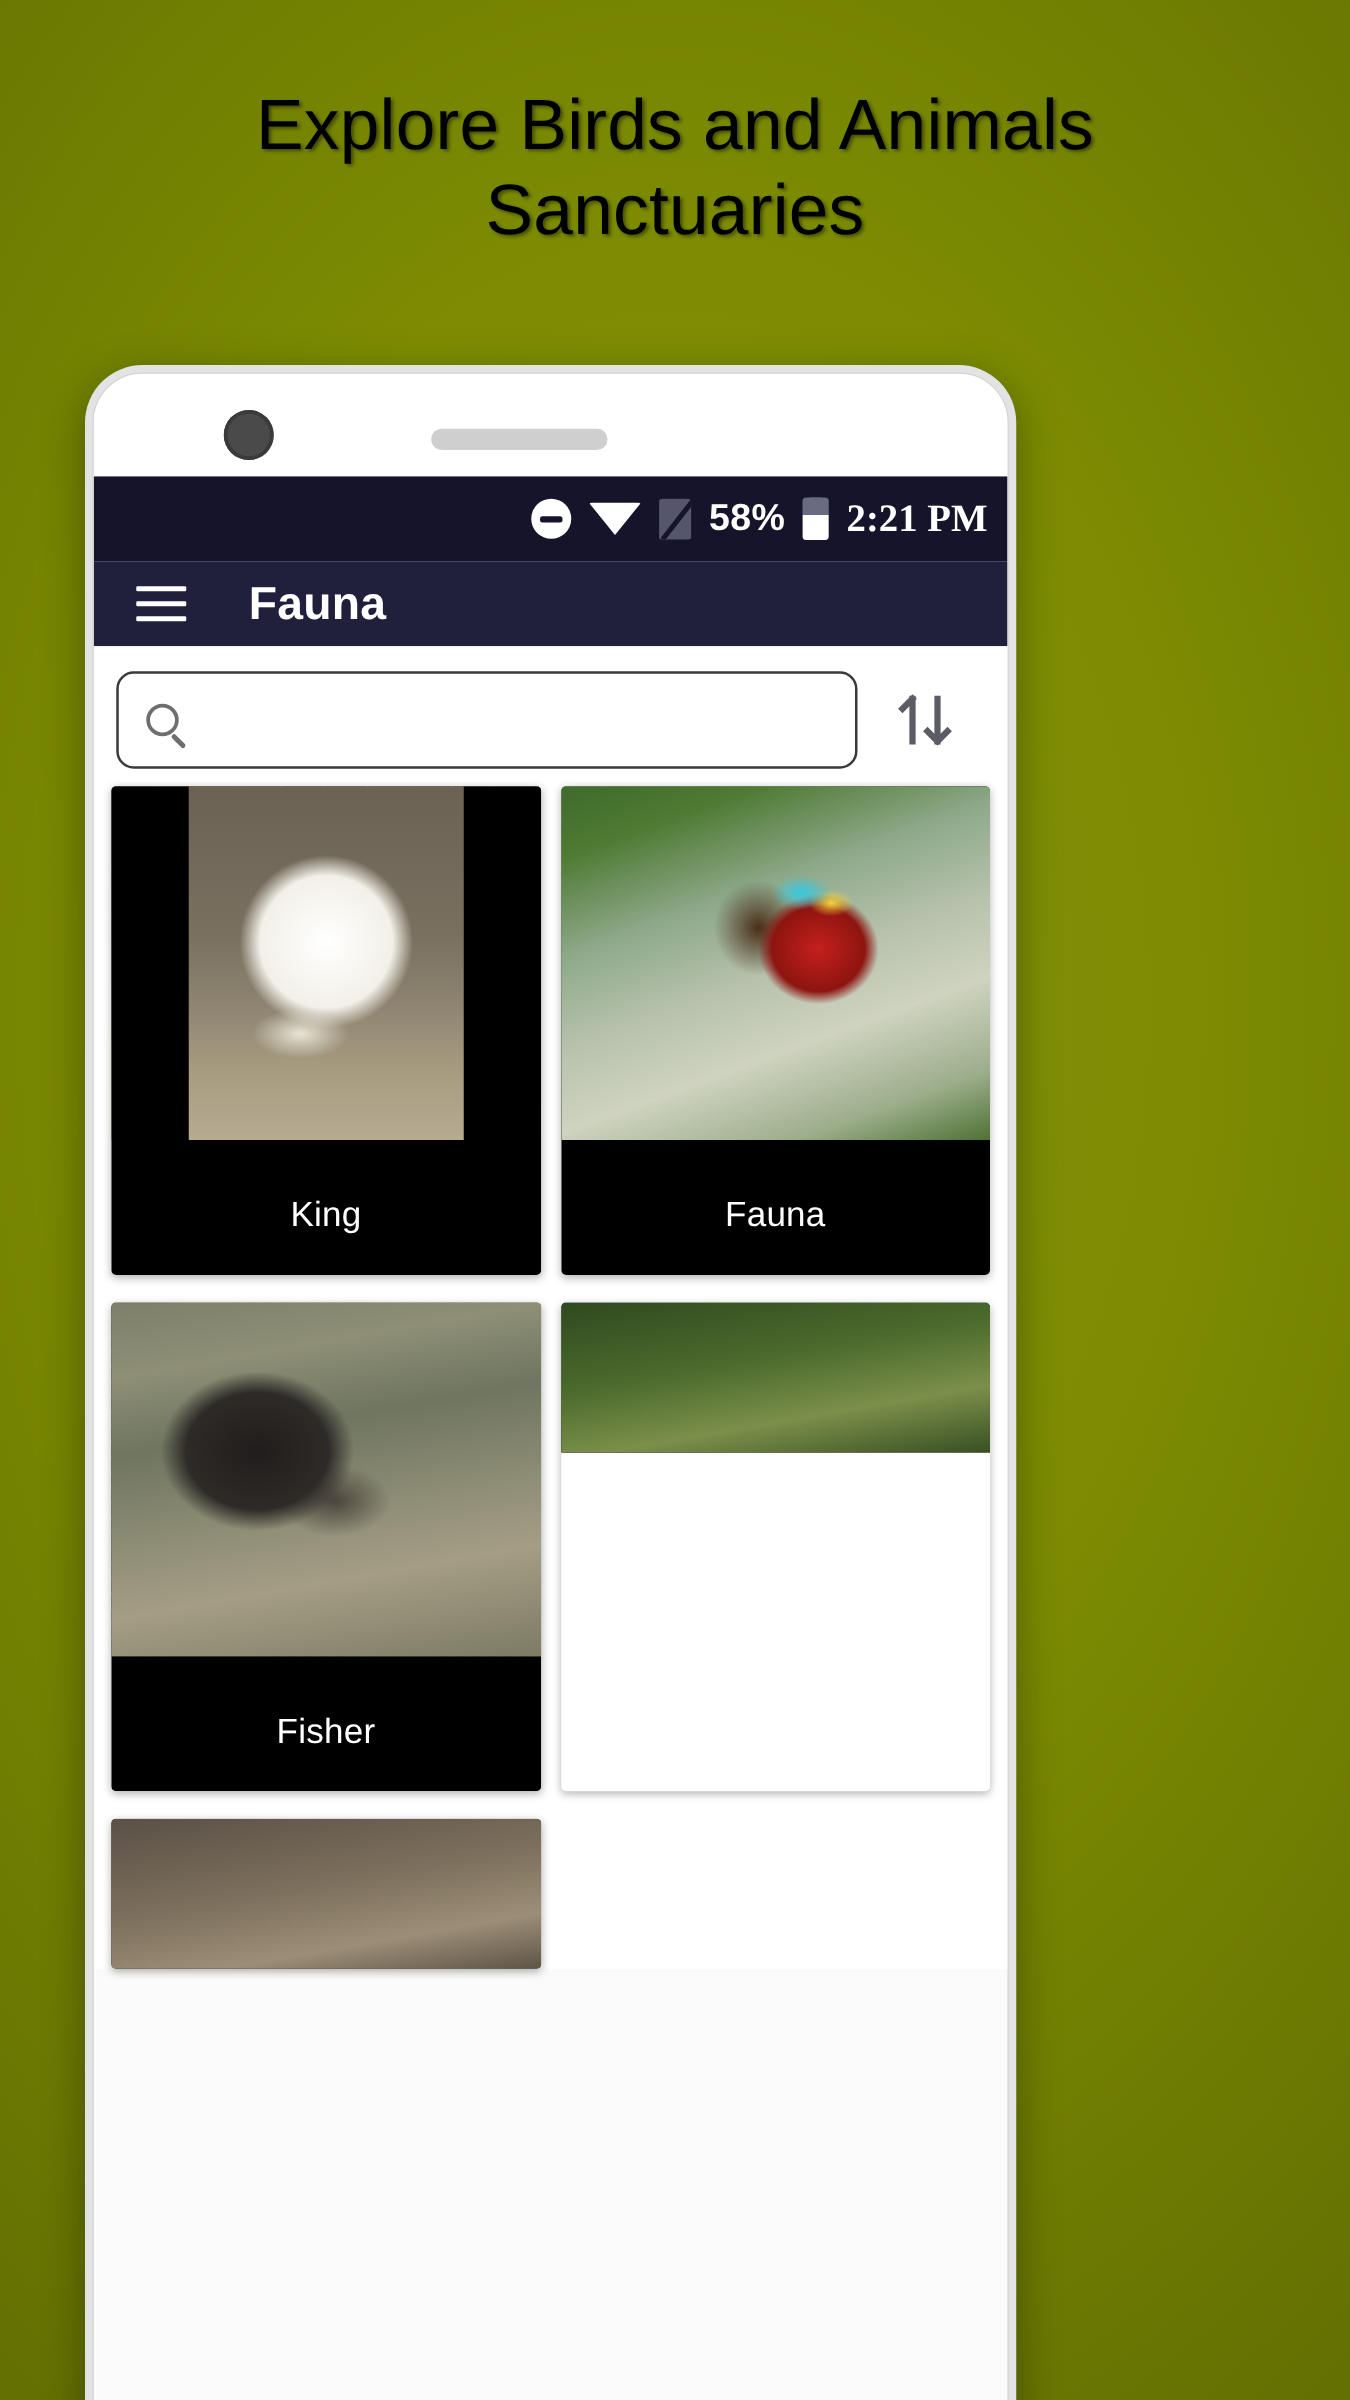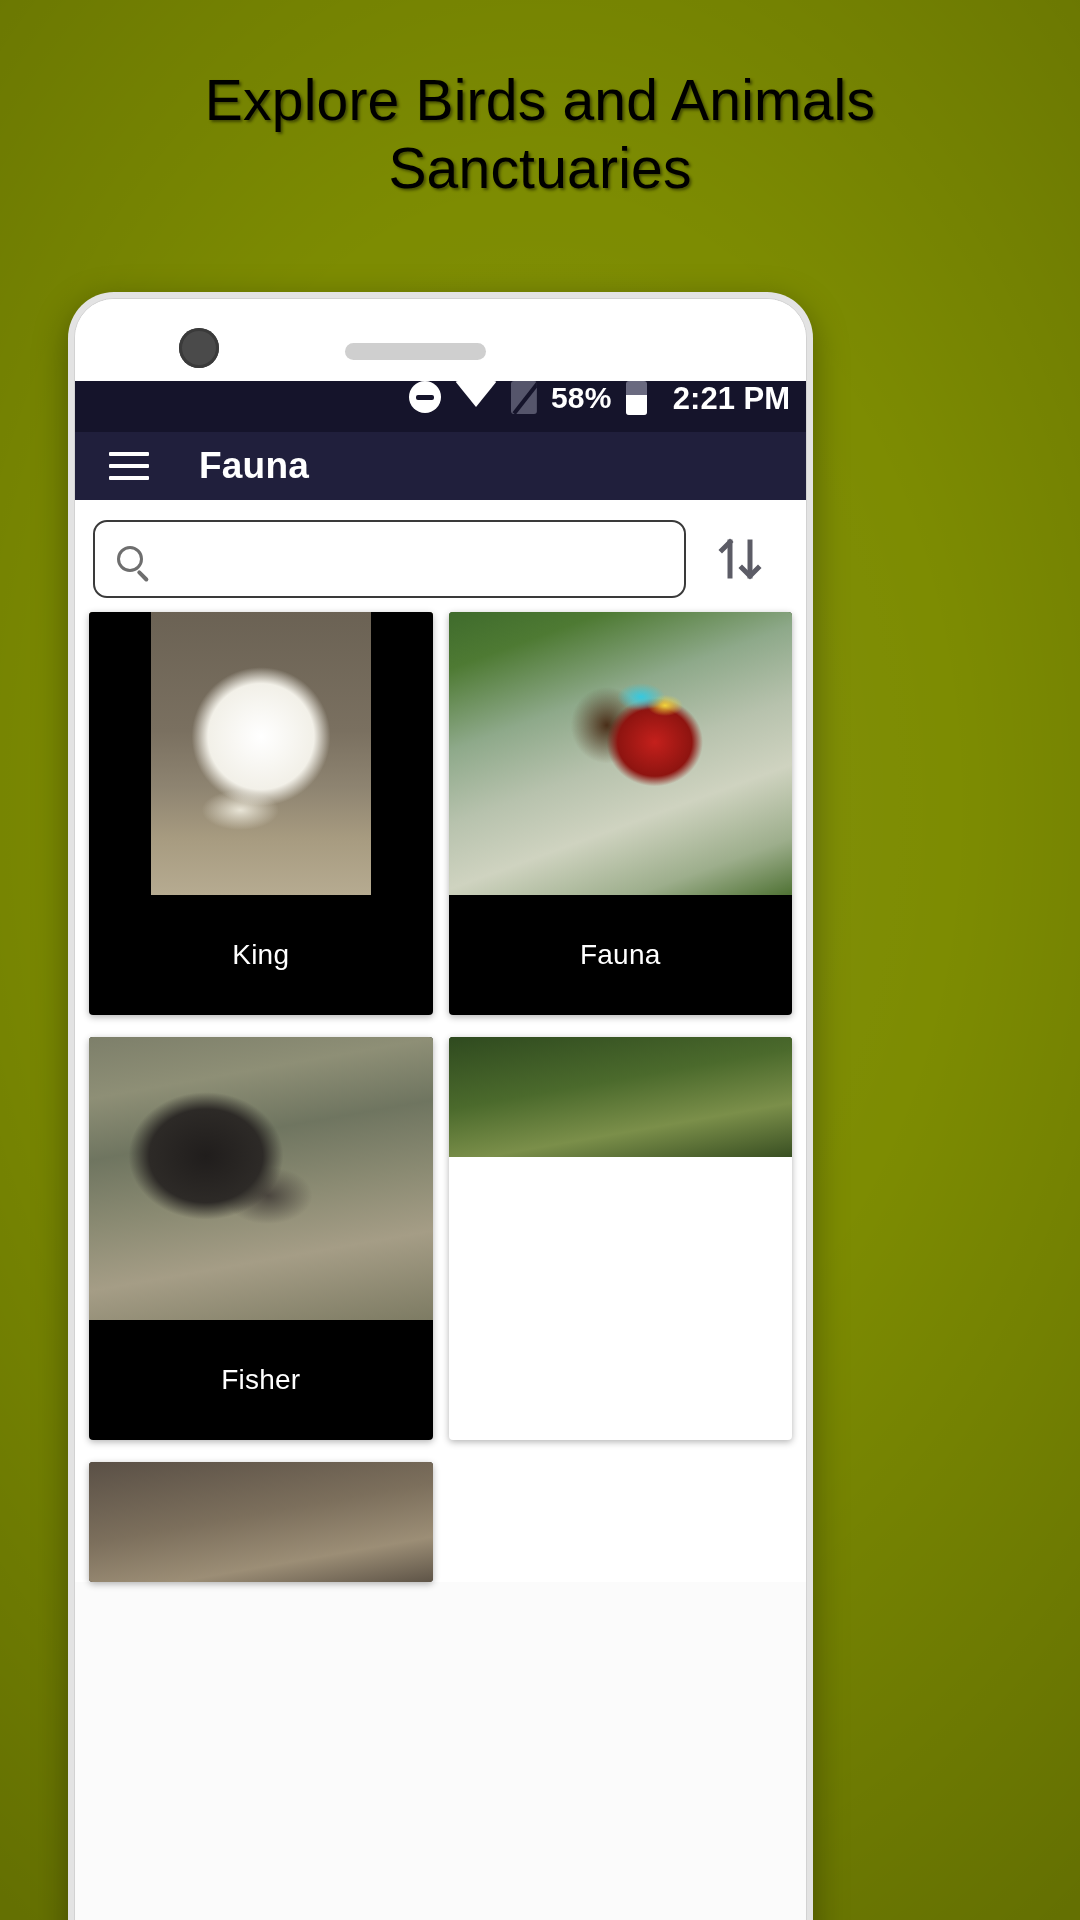--- a/index.html
+++ b/index.html
@@ -69,24 +69,24 @@
   .speaker {
     position: absolute;
     left: 270px; top: 44px;
     width: 141px; height: 17px;
     border-radius: 9px;
     background: #cfcfcf;
   }
 
   
   .statusbar {
-    height: 51px;
+    height: 68px;
     background: #15142b;
     display: flex;
-    align-items: flex-start;
+    align-items: center;
     justify-content: flex-end;
     padding: 0 16px 0 0;
     gap: 14px;
   }
   .sb-icon { display:flex; align-items:center; }
   .icon-dnd {
     width: 32px; height: 32px; border-radius: 50%;
     background: #ffffff;
     position: relative;
   }
@@ -138,22 +138,23 @@
   .icon-battery > i {
     position: absolute; left: 0; bottom: 0; width: 100%;
     height: 58%;
     background: #ffffff;
     display: block;
   }
   .sb-time {
     color: #ffffff;
     font-size: 31px;
     font-weight: 700;
-    margin-left: 12px;
+    margin-left: 0;
     white-space: nowrap;
+    font-family: Liberation Serif, serif;
   }
 
   
   .appbar {
     height: 68px;
     background: #201f3c;
     display: flex;
     align-items: center;
     padding-left: 34px;
     gap: 50px;
@@ -246,21 +247,21 @@
     overflow: hidden;
   }
   .card-media .photo {
     position: absolute; inset: 0;
   }
   .card-label {
     background: #000000;
     color: #ffffff;
     text-align: center;
     font-size: 28px;
-    padding: 44px 8px 44px 8px;
+    padding: 44px 8px 32px 8px;
     letter-spacing: 0.2px;
   }
   .card.partial .card-media { height: 120px; }
 
   
   .photo-king {
     background:
       radial-gradient(ellipse 28% 34% at 50% 44%, #ffffff 0%, #f2f0e8 55%, rgba(242,240,232,0) 72%),
       radial-gradient(ellipse 16% 10% at 44% 70%, #e8e4d6 0%, rgba(232,228,214,0) 70%),
       linear-gradient(180deg, #6b6254 0%, #7a7060 42%, #8e8471 62%, #a79b80 80%, #b6ab91 100%),

